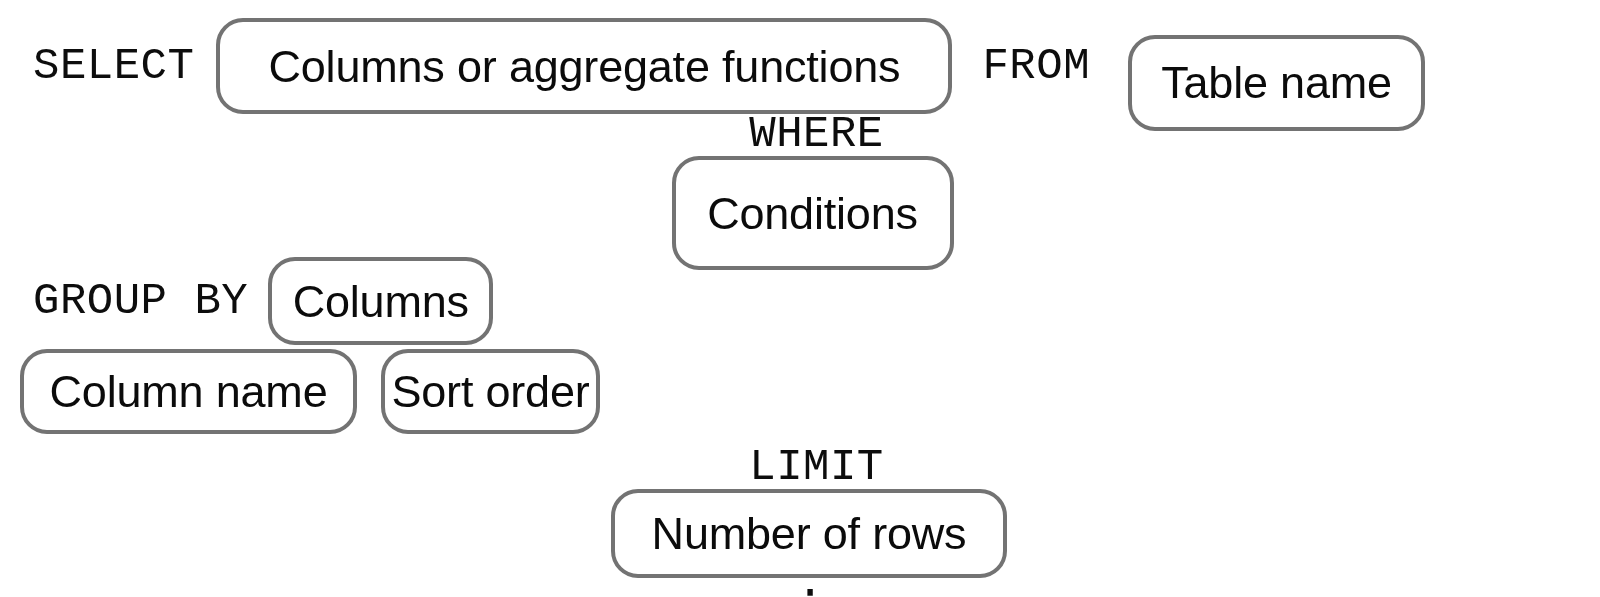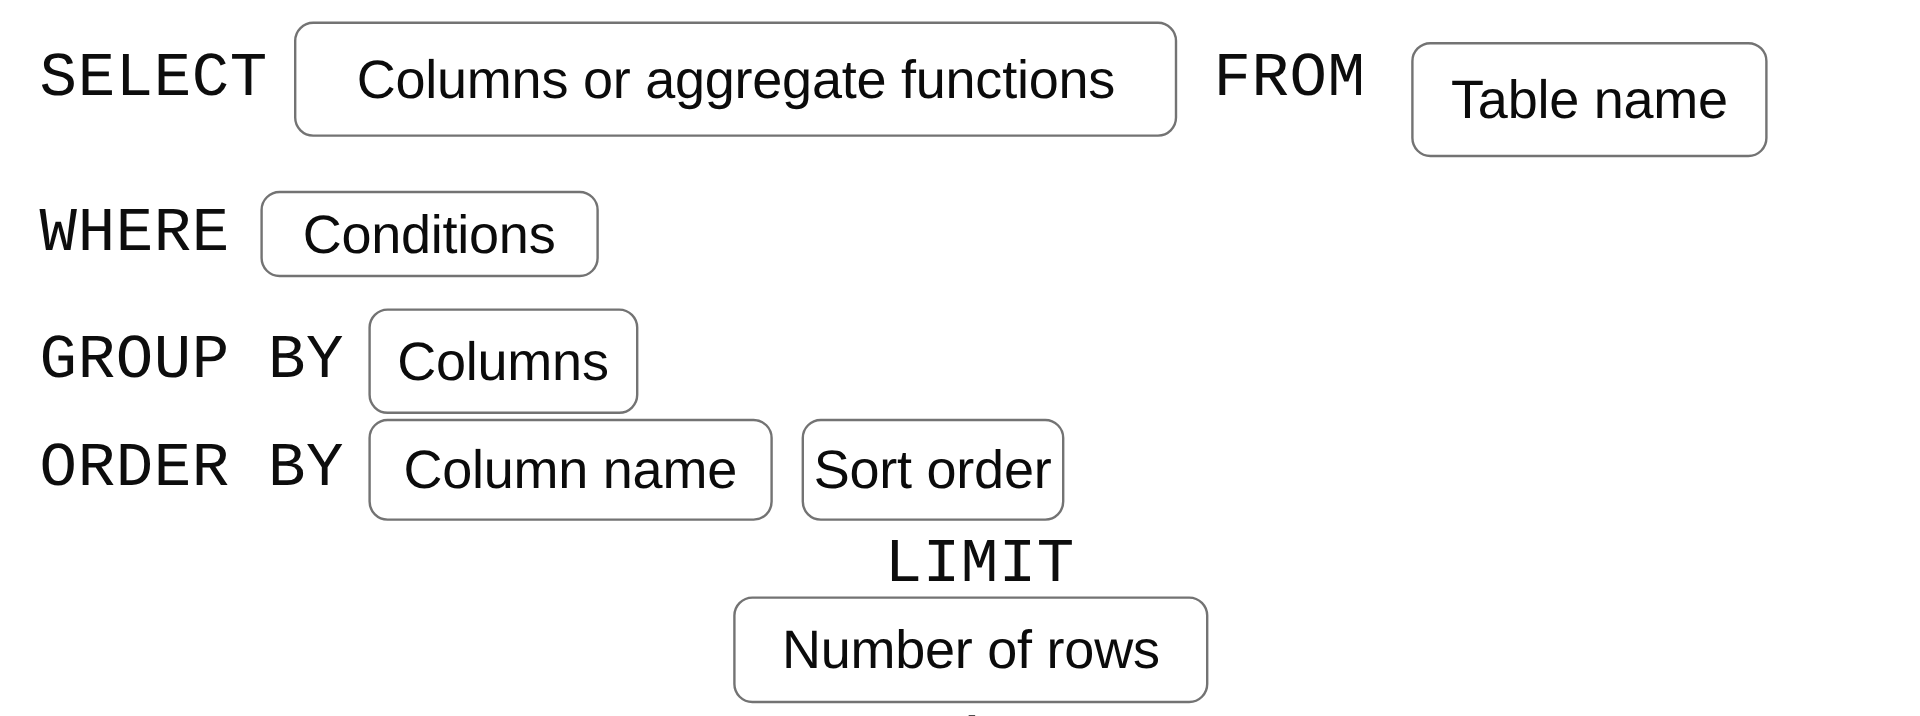--- a/index.html
+++ b/index.html
@@ -22,44 +22,44 @@
   .query-row {
     position: absolute;
     left: 0;
     width: 1600px;
     display: flex;
     flex-direction: row;
     align-items: center;
   }
 
   .row-1 { top: 6px;   height: 120px; }
-  .row-2 { top: 139px; height: 112px; }
+  .row-2 { top: 112px; height: 112px; flex-direction: column; }
   .row-3 { top: 246px; height: 110px; }
   .row-4 { top: 336px; height: 110px; }
   .row-5 { top: 445px; height: 112px; flex-direction: column; }
 
   
   .keyword {
     font-family: "Liberation Mono", "DejaVu Sans Mono", monospace;
-    font-size: 52px;
+    font-size: 44px;
     font-weight: 400;
     color: #0d0d0d;
     letter-spacing: 0.5px;
     white-space: pre;
     line-height: 1;
     padding-left: 33px;
     box-sizing: content-box;
     flex: 0 0 auto;
   }
 
   
   .slot {
     box-sizing: border-box;
-    border: 2px solid #737373;
-    border-radius: 16px;
+    border: 4px solid #737373;
+    border-radius: 27px;
     background: #ffffff;
     height: 96px;
     display: flex;
     align-items: center;
     justify-content: center;
     flex: 0 0 auto;
     padding: 0 26px;
   }
 
   .slot-label {
@@ -68,21 +68,21 @@
     font-weight: 400;
     color: #0b0b0b;
     line-height: 1;
     white-space: nowrap;
     letter-spacing: -0.2px;
   }
   .gap-lg  { width: 30px;  flex: 0 0 auto; }
 
   .slot-columns-agg   { width: 736px; margin-left: 22px; }
   .slot-table-name    { width: 297px; margin-left: 38px; margin-top: 33px; }
-  .slot-conditions    { width: 282px; margin-left: 25px; height: 72px; }
+  .slot-conditions    { width: 282px; margin-left: 25px; height: 114px; }
   .slot-group-columns { width: 225px; margin-left: 20px; height: 88px; }
   .slot-column-name   { width: 337px; margin-left: 20px; height: 85px; }
   .slot-sort-order    { width: 219px; margin-left: 24px; height: 85px; }
   .slot-num-rows      { width: 396px; margin-left: 18px; height: 89px; }
 
   .terminator {
     font-family: "Liberation Mono", "DejaVu Sans Mono", monospace;
     font-size: 47px;
     color: #0d0d0d;
     line-height: 1;
@@ -115,21 +115,20 @@
   </div>
 
   <div class="query-row row-3">
     <span class="keyword">GROUP BY</span>
     <div class="slot slot-group-columns">
       <span class="slot-label">Columns</span>
     </div>
   </div>
 
   <div class="query-row row-4">
-    <span class="keyword">ORDER BY</span>
     <div class="slot slot-column-name">
       <span class="slot-label">Column name</span>
     </div>
     <div class="slot slot-sort-order">
       <span class="slot-label">Sort order</span>
     </div>
   </div>
 
   <div class="query-row row-5">
     <span class="keyword">LIMIT</span>

